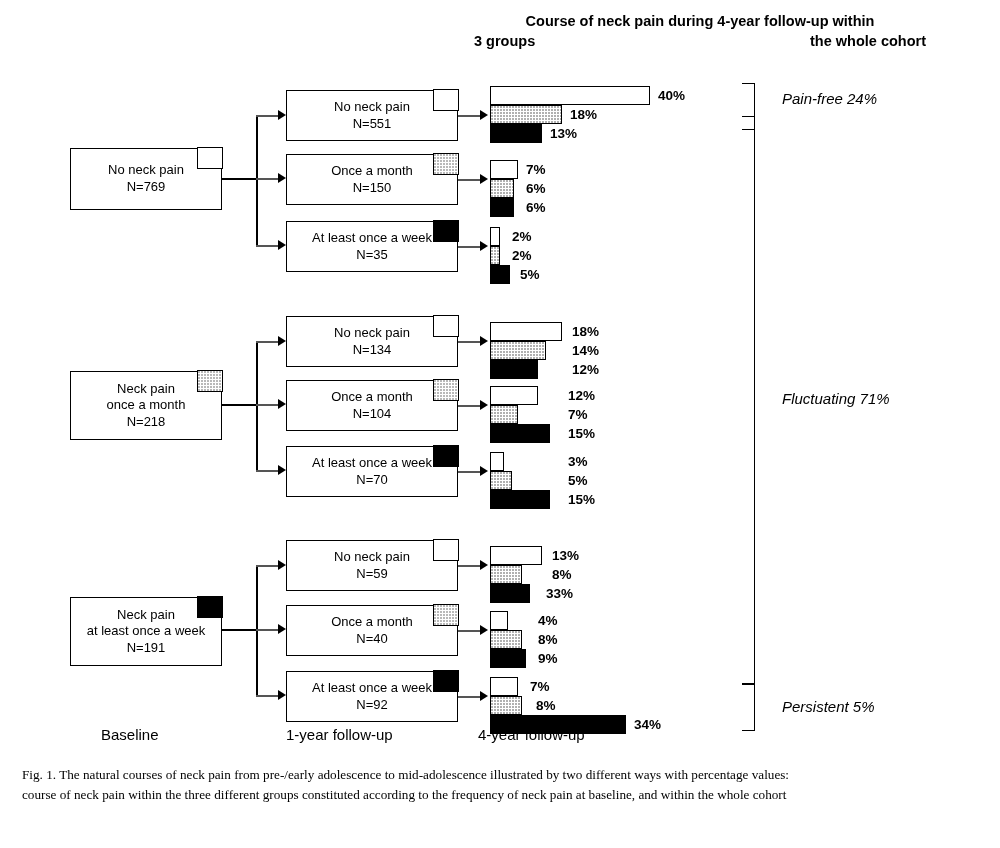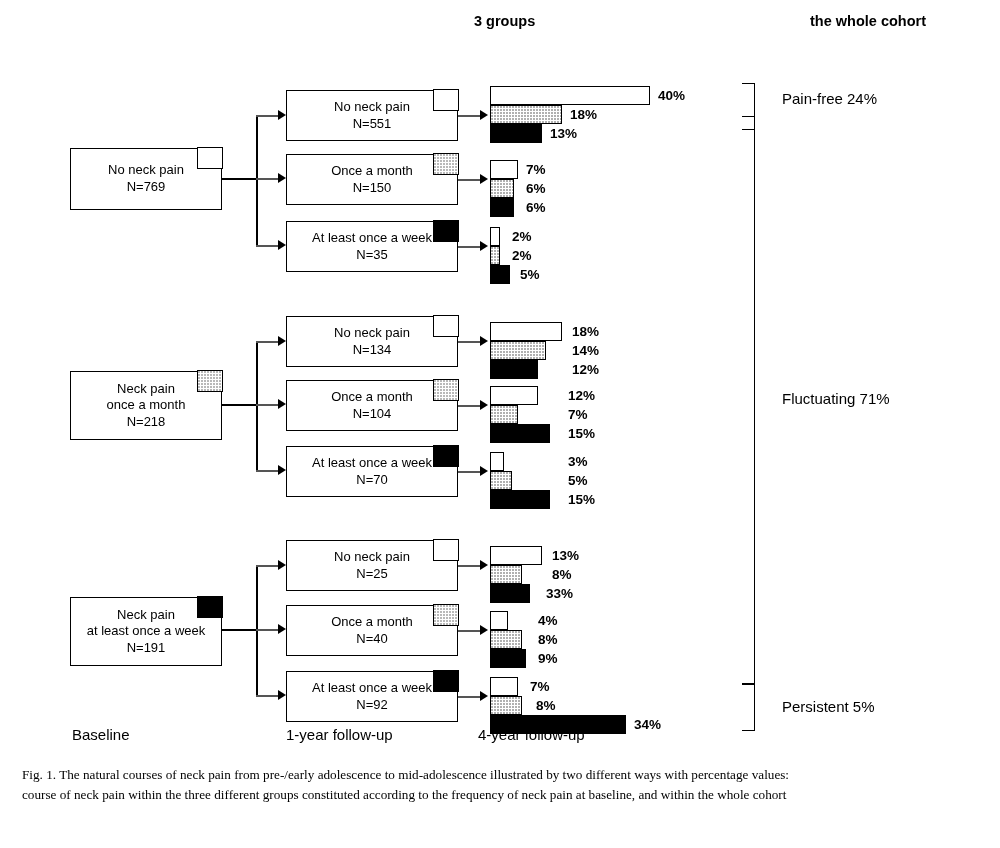--- a/index.html
+++ b/index.html
@@ -59,39 +59,40 @@
     background-color:#fff;
     background-image:
       radial-gradient(circle at 1px 1px, #b0b0b0 0.9px, transparent 1.1px);
     background-size:3px 3px;
   }
   .blabel{position:absolute;font-size:13.5px;font-weight:bold;white-space:nowrap;line-height:19px;}
 
   
   .bracket{position:absolute;box-sizing:border-box;
     border:1.6px solid #000;border-left:none;width:13px;}
-  .brlabel{position:absolute;font-size:15px;white-space:nowrap;}
+  .brlabel{position:absolute;font-size:15px;white-space:nowrap;font-style:italic;}
 
   
   .axcap{position:absolute;font-size:15px;white-space:nowrap;}
 
   
   #caption{
     position:absolute;left:22px;top:765px;width:958px;
     font-family:"Liberation Serif", serif;font-size:13.2px;line-height:1.52;
     text-align:left;
   }
   #caption i{font-style:italic;}
 </style>
 </head>
 <body>
 
 <div class="fig">
 
   <div id="col-title">
+    <div>Course of neck pain during 4-year follow-up within</div>
     <div class="l2">
       <span>3 groups</span>
       <span>the whole cohort</span>
     </div>
   </div>
 
   <div class="node" style="left:70px;top:148px;width:152px;height:62px;">
     <span class="swatch sw-open"></span>
     <span class="ln">No neck pain</span>
     <span class="ln">N=769</span>
@@ -166,21 +167,21 @@
   </div>
   <div class="node" style="left:286px;top:446px;width:172px;height:51px;">
     <span class="swatch sw-black"></span>
     <span class="ln">At least once a week</span>
     <span class="ln">N=70</span>
   </div>
 
   <div class="node" style="left:286px;top:540px;width:172px;height:51px;">
     <span class="swatch sw-open"></span>
     <span class="ln">No neck pain</span>
-    <span class="ln">N=25</span>
+    <span class="ln">N=59</span>
   </div>
   <div class="node" style="left:286px;top:605px;width:172px;height:51px;">
     <span class="swatch sw-dot"></span>
     <span class="ln">Once a month</span>
     <span class="ln">N=40</span>
   </div>
   <div class="node" style="left:286px;top:671px;width:172px;height:51px;">
     <span class="swatch sw-black"></span>
     <span class="ln">At least once a week</span>
     <span class="ln">N=92</span>
@@ -290,21 +291,21 @@
 
   <div class="bracket" style="left:742px;top:83px;height:47px;"></div>
   <div class="brlabel" style="left:782px;top:90px;">Pain-free 24%</div>
 
   <div class="bracket" style="left:742px;top:116px;height:568px;"></div>
   <div class="brlabel" style="left:782px;top:390px;">Fluctuating 71%</div>
 
   <div class="bracket" style="left:742px;top:684px;height:47px;"></div>
   <div class="brlabel" style="left:782px;top:698px;">Persistent 5%</div>
 
-  <div class="axcap" style="left:72px;top:726px;">Baseline</div>
+  <div class="axcap" style="left:101px;top:726px;">Baseline</div>
   <div class="axcap" style="left:286px;top:726px;">1-year follow-up</div>
   <div class="axcap" style="left:478px;top:726px;text-align:right;">4-year follow-up</div>
 
   <div id="caption">
     <div>Fig. 1. The natural courses of neck pain from pre-/early adolescence to mid-adolescence illustrated by two different ways with percentage values:</div>
     <div>course of neck pain within the three different groups constituted according to the frequency of neck pain at baseline, and within the whole cohort</div>
   </div>
 
 </div>
 

